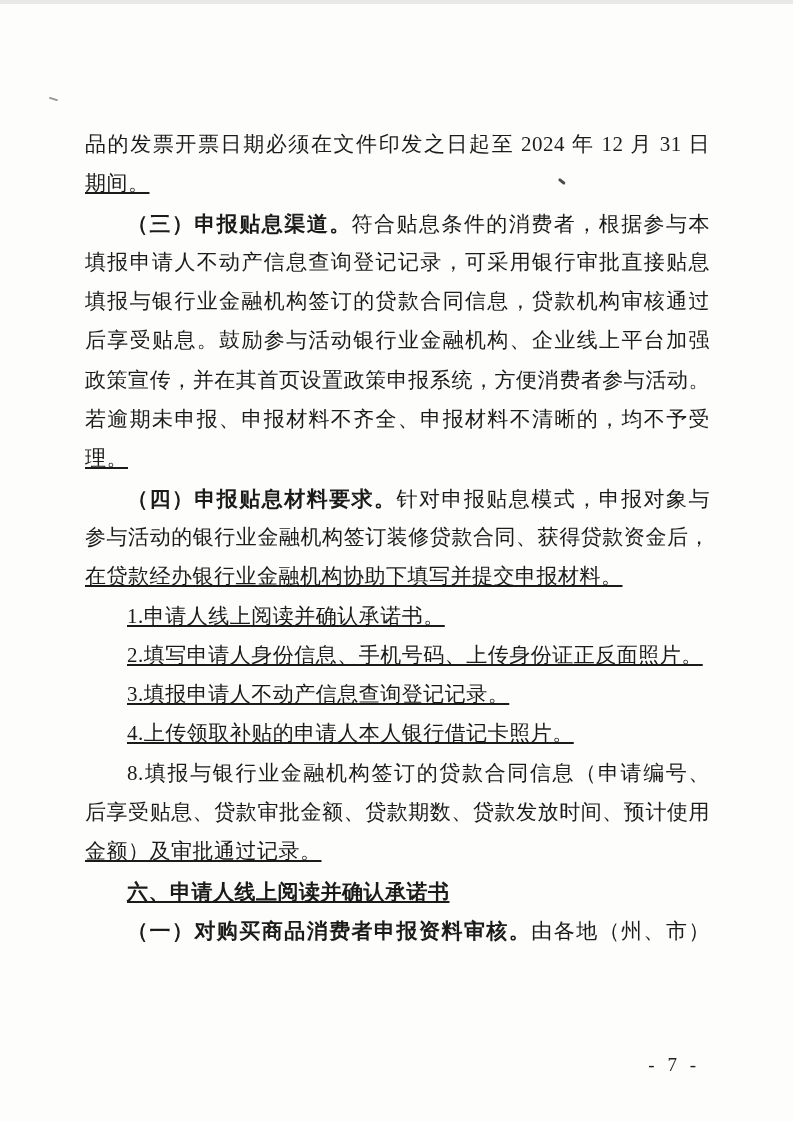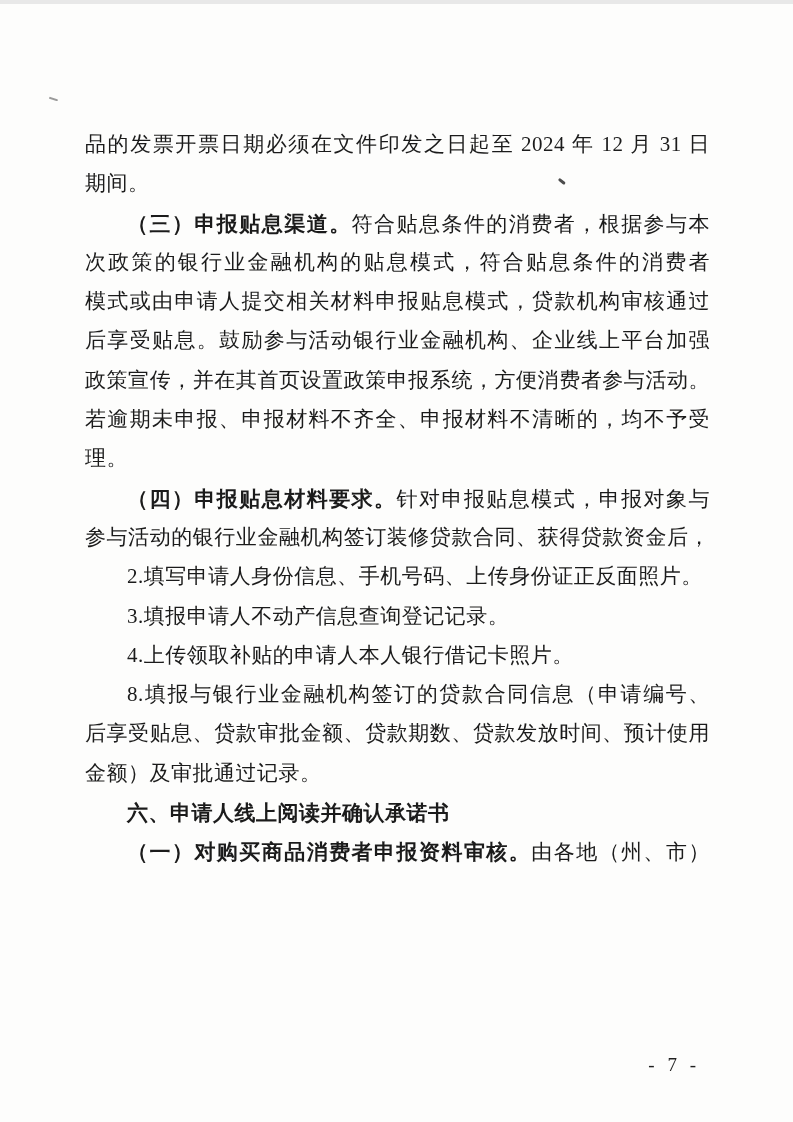--- a/index.html
+++ b/index.html
@@ -23,20 +23,21 @@
     height:39.3px;
     letter-spacing:0.5px;
     text-align:justify;
     text-align-last:justify;
     text-justify:inter-character;
     overflow:hidden;
   }
   .line.left {
     text-align:right;
     text-align-last:left;
+    text-decoration:underline;
   }
   .line.indent { padding-left:42px; }
   .seg.bold {
     font-weight:700;
     font-family:"Liberation Sans","DejaVu Sans",sans-serif;
   }
   .page-number {
     position:absolute;
     top:1050px; right:93px;
     font-size:19px;
@@ -65,28 +66,30 @@
 <body>
 
 <div class="page">
   <div class="speck-1"></div>
   <div class="speck-2"></div>
 
   <div class="content">
       <div class="line"><span class="seg">品的发票开票日期必须在文件印发之日起至 2024 年 12 月 31 日</span></div>
       <div class="line left"><span class="seg">期间。</span></div>
       <div class="line indent"><span class="seg bold">（三）申报贴息渠道。</span><span class="seg">符合贴息条件的消费者，根据参与本</span></div>
-      <div class="line"><span class="seg">次政策的银行业金融机构的贴息模式，符合贴息条件的消费者</span></div>
-      <div class="line"><span class="seg">模式或由申请人提交相关材料申报贴息模式，贷款机构审核通过</span></div>
+      <div class="line"><span class="seg">填报申请人不动产信息查询登记记录，可采用银行审批直接贴息</span></div>
+      <div class="line"><span class="seg">填报与银行业金融机构签订的贷款合同信息，贷款机构审核通过</span></div>
       <div class="line"><span class="seg">后享受贴息。鼓励参与活动银行业金融机构、企业线上平台加强</span></div>
       <div class="line"><span class="seg">政策宣传，并在其首页设置政策申报系统，方便消费者参与活动。</span></div>
       <div class="line"><span class="seg">若逾期未申报、申报材料不齐全、申报材料不清晰的，均不予受</span></div>
       <div class="line left"><span class="seg">理。</span></div>
       <div class="line indent"><span class="seg bold">（四）申报贴息材料要求。</span><span class="seg">针对申报贴息模式，申报对象与</span></div>
       <div class="line"><span class="seg">参与活动的银行业金融机构签订装修贷款合同、获得贷款资金后，</span></div>
+      <div class="line left"><span class="seg">在贷款经办银行业金融机构协助下填写并提交申报材料。</span></div>
+      <div class="line left indent"><span class="seg">1.申请人线上阅读并确认承诺书。</span></div>
       <div class="line left indent"><span class="seg">2.填写申请人身份信息、手机号码、上传身份证正反面照片。</span></div>
       <div class="line left indent"><span class="seg">3.填报申请人不动产信息查询登记记录。</span></div>
       <div class="line left indent"><span class="seg">4.上传领取补贴的申请人本人银行借记卡照片。</span></div>
       <div class="line indent"><span class="seg">8.填报与银行业金融机构签订的贷款合同信息（申请编号、</span></div>
       <div class="line"><span class="seg">后享受贴息、贷款审批金额、贷款期数、贷款发放时间、预计使用</span></div>
       <div class="line left"><span class="seg">金额）及审批通过记录。</span></div>
       <div class="line left indent"><span class="seg bold">六、申请人线上阅读并确认承诺书</span></div>
       <div class="line indent"><span class="seg bold">（一）对购买商品消费者申报资料审核。</span><span class="seg">由各地（州、市）</span></div>
     </div>
 

